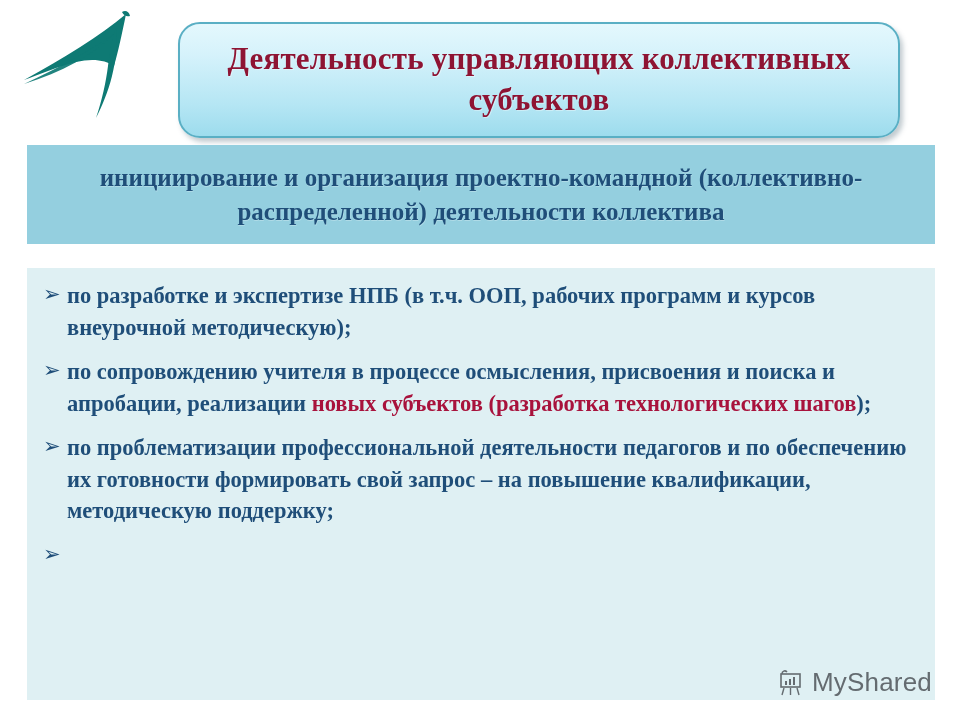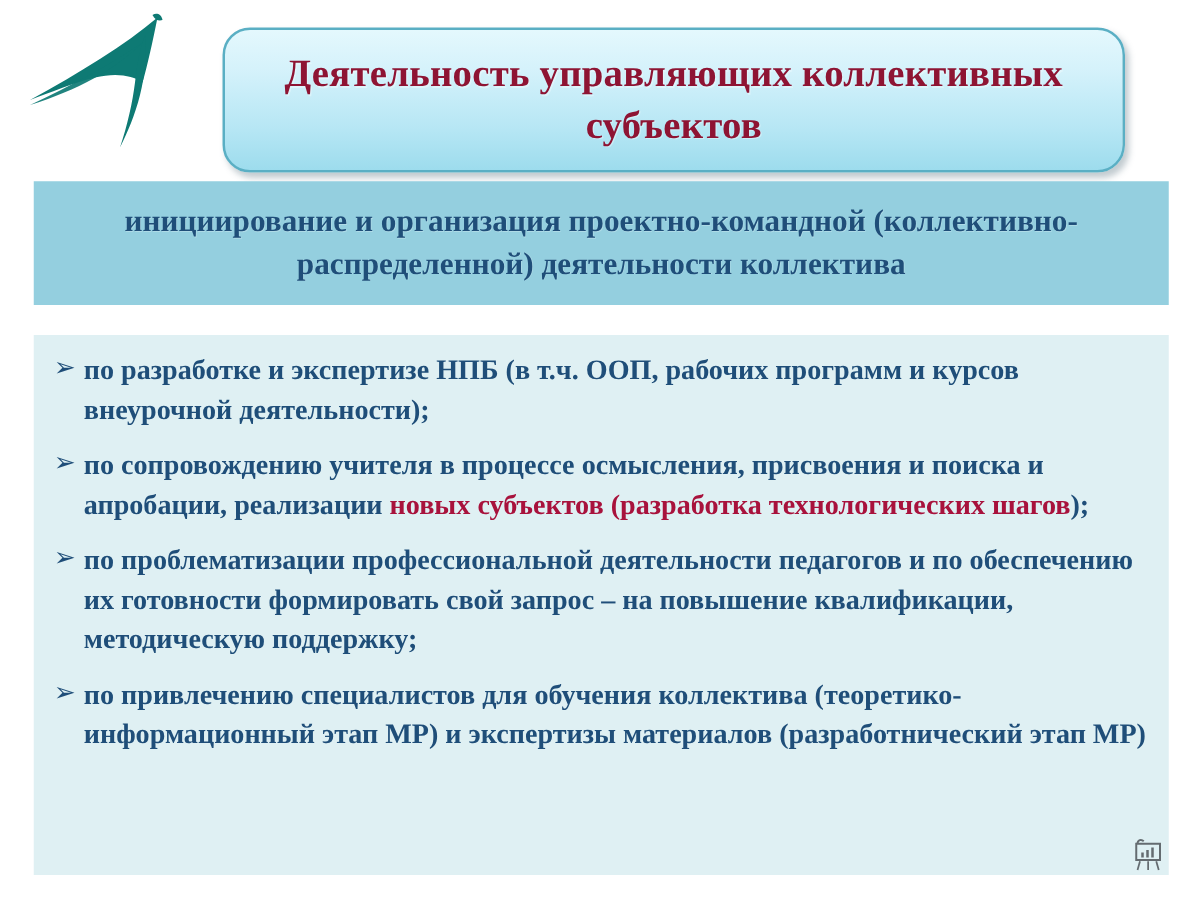--- a/index.html
+++ b/index.html
@@ -151,33 +151,34 @@
   <div class="title-box">
     <div class="title-text">Деятельность управляющих коллективных субъектов</div>
   </div>
 
   <div class="subtitle-band">
     <div class="subtitle-text">инициирование и организация проектно-командной (коллективно-распределенной) деятельности коллектива</div>
   </div>
 
   <div class="body-panel">
     <div id="bullet-list">
-        <div class="bullet-item"><span class="bullet-marker">➢</span><span>по разработке и экспертизе НПБ (в т.ч. ООП, рабочих программ и курсов внеурочной деятельности);</span></div>
+        <div class="bullet-item"><span class="bullet-marker">➢</span><span>по разработке и экспертизе НПБ (в т.ч. ООП, рабочих программ и курсов внеурочной методическую);</span></div>
         <div class="bullet-item"><span class="bullet-marker">➢</span><span>по сопровождению учителя в процессе осмысления, присвоения и поиска и апробации, реализации </span><span class="hl-red">новых субъектов (разработка технологических шагов</span><span>);</span></div>
         <div class="bullet-item"><span class="bullet-marker">➢</span><span>по проблематизации профессиональной деятельности педагогов и по обеспечению их готовности формировать свой запрос – на повышение квалификации, методическую поддержку;</span></div>
-        <div class="bullet-item"><span class="bullet-marker">➢</span><span>по привлечению специалистов для обучения коллектива (теоретико-информационный этап МР) и экспертизы материалов (разработнический этап МР)</span></div>
+        <div class="bullet-item"><span class="bullet-marker">➢</span></div>
       </div>
   </div>
 
   <div class="watermark">
     <svg class="watermark-icon" viewBox="0 0 26 28" xmlns="http://www.w3.org/2000/svg">
       <rect x="3" y="5" width="19" height="13" fill="none" stroke="#4a4f54" stroke-width="1.6"></rect>
       <path d="M4 5 C4 2 7 1 9 3" fill="none" stroke="#4a4f54" stroke-width="1.6"></path>
       <rect x="7" y="12" width="2" height="4" fill="#4a4f54"></rect>
       <rect x="11" y="10" width="2" height="6" fill="#4a4f54"></rect>
       <rect x="15" y="8" width="2" height="8" fill="#4a4f54"></rect>
       <line x1="6" y1="19" x2="4" y2="26" stroke="#4a4f54" stroke-width="1.4"></line>
       <line x1="12.5" y1="19" x2="12.5" y2="26" stroke="#4a4f54" stroke-width="1.4"></line>
       <line x1="19" y1="19" x2="21" y2="26" stroke="#4a4f54" stroke-width="1.4"></line>
     </svg>
+    <span class="watermark-text">MyShared</span>
   </div>
 
 </div>
 
 </body></html>

